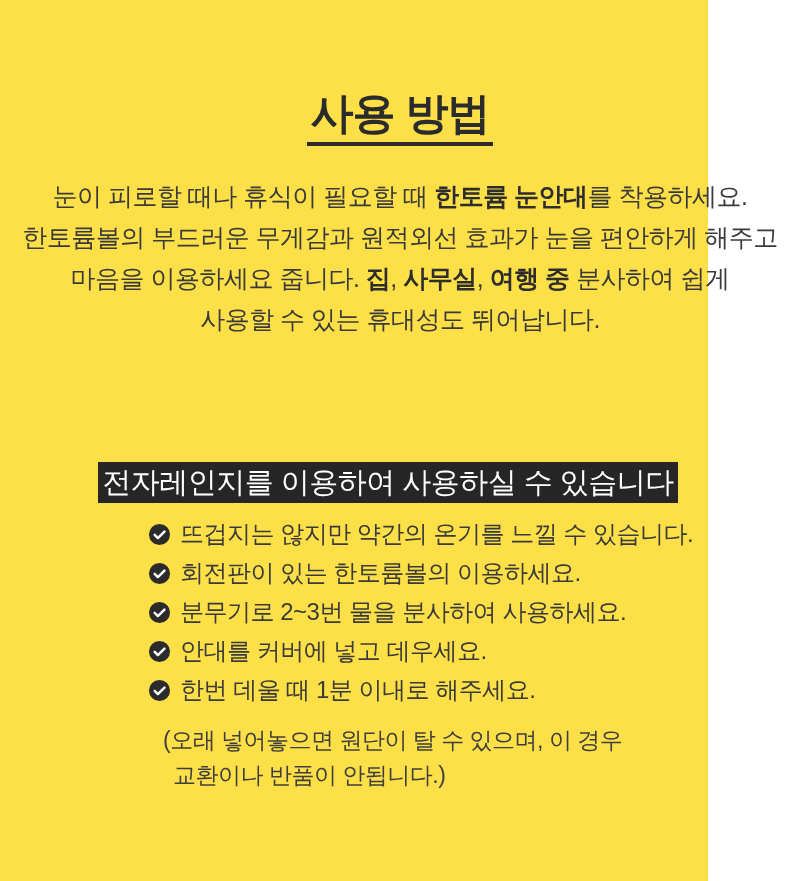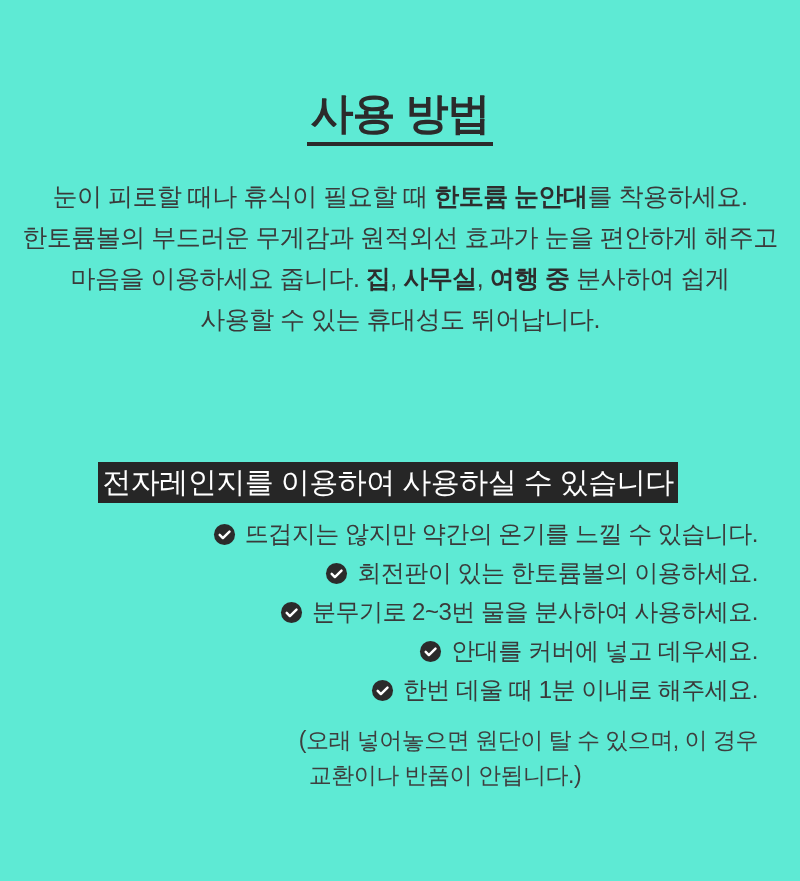--- a/index.html
+++ b/index.html
@@ -6,23 +6,23 @@
   html, body { background: #ffffff; }
   body {
     width: 800px;
     height: 881px;
     font-family: "Liberation Sans", "DejaVu Sans", sans-serif;
     position: relative;
     overflow: hidden;
   }
   .page {
     position: relative;
-    width: 800px;
+    width: 708px;
     height: 881px;
-    background: #5eead4;
+    background: #fde047;
   }
 
   
   .title-section {
     position: absolute;
     top: 90px;
     left: 0;
     width: 800px;
     text-align: center;
   }
@@ -74,21 +74,20 @@
 
   
   .checklist {
     position: absolute;
     top: 520px;
     left: 148px;
     width: 610px;
     display: flex;
     flex-direction: column;
     row-gap: 11px;
-    align-items: flex-end;
   }
   .check-item {
     display: flex;
     align-items: center;
     column-gap: 9px;
     height: 28px;
   }
   .check-icon {
     width: 23px;
     height: 23px;

